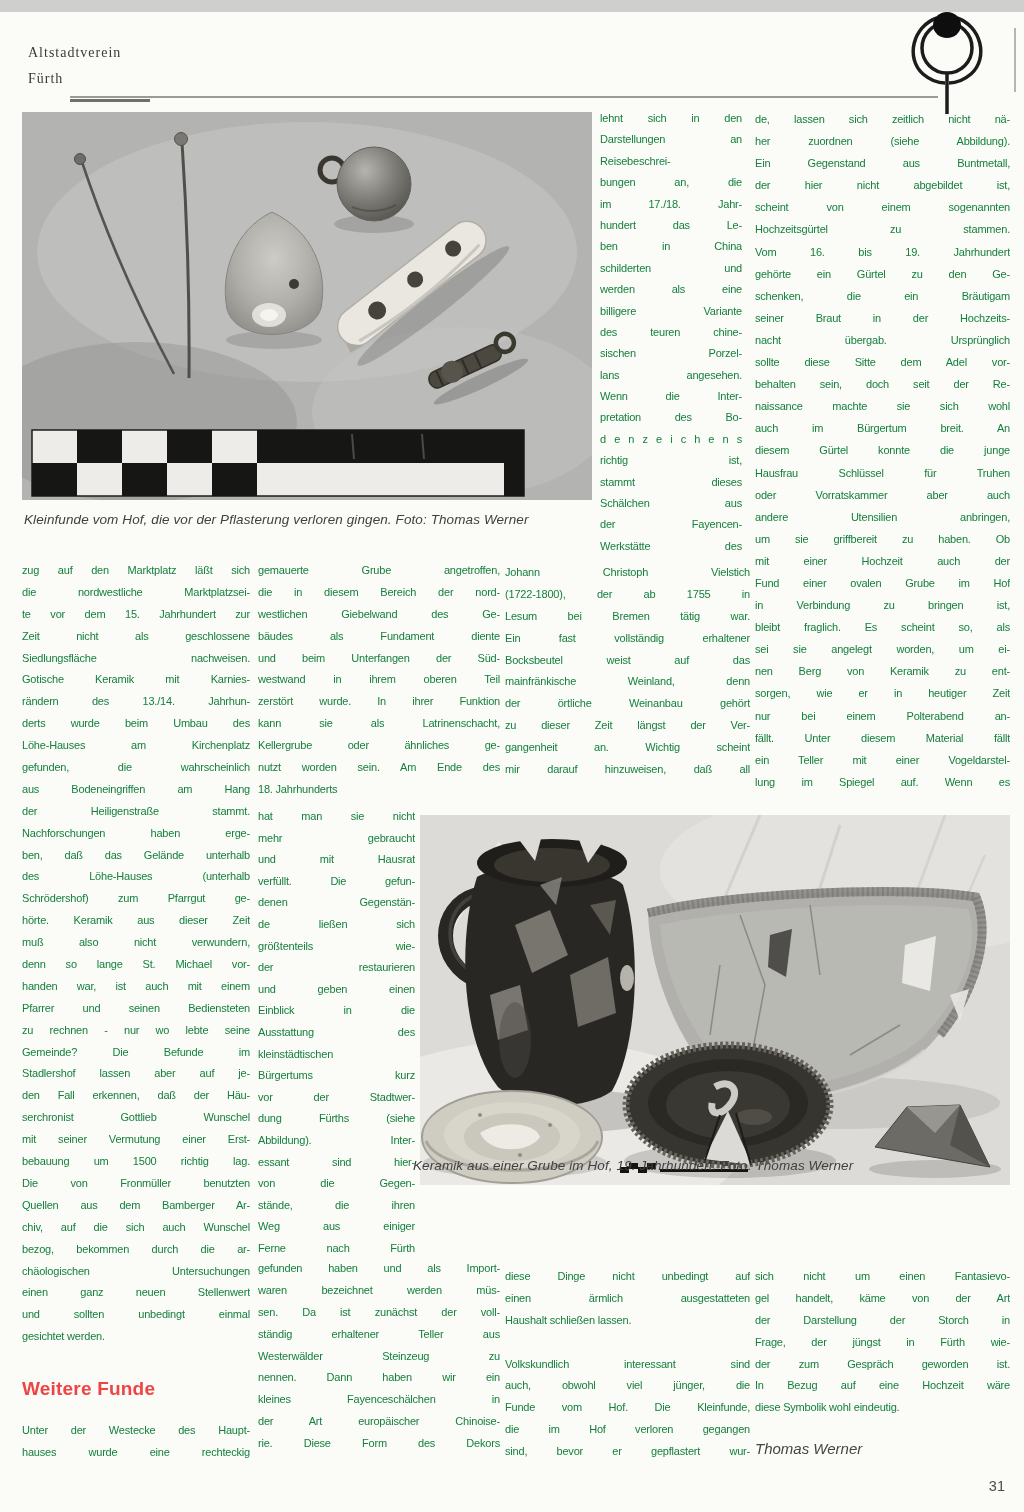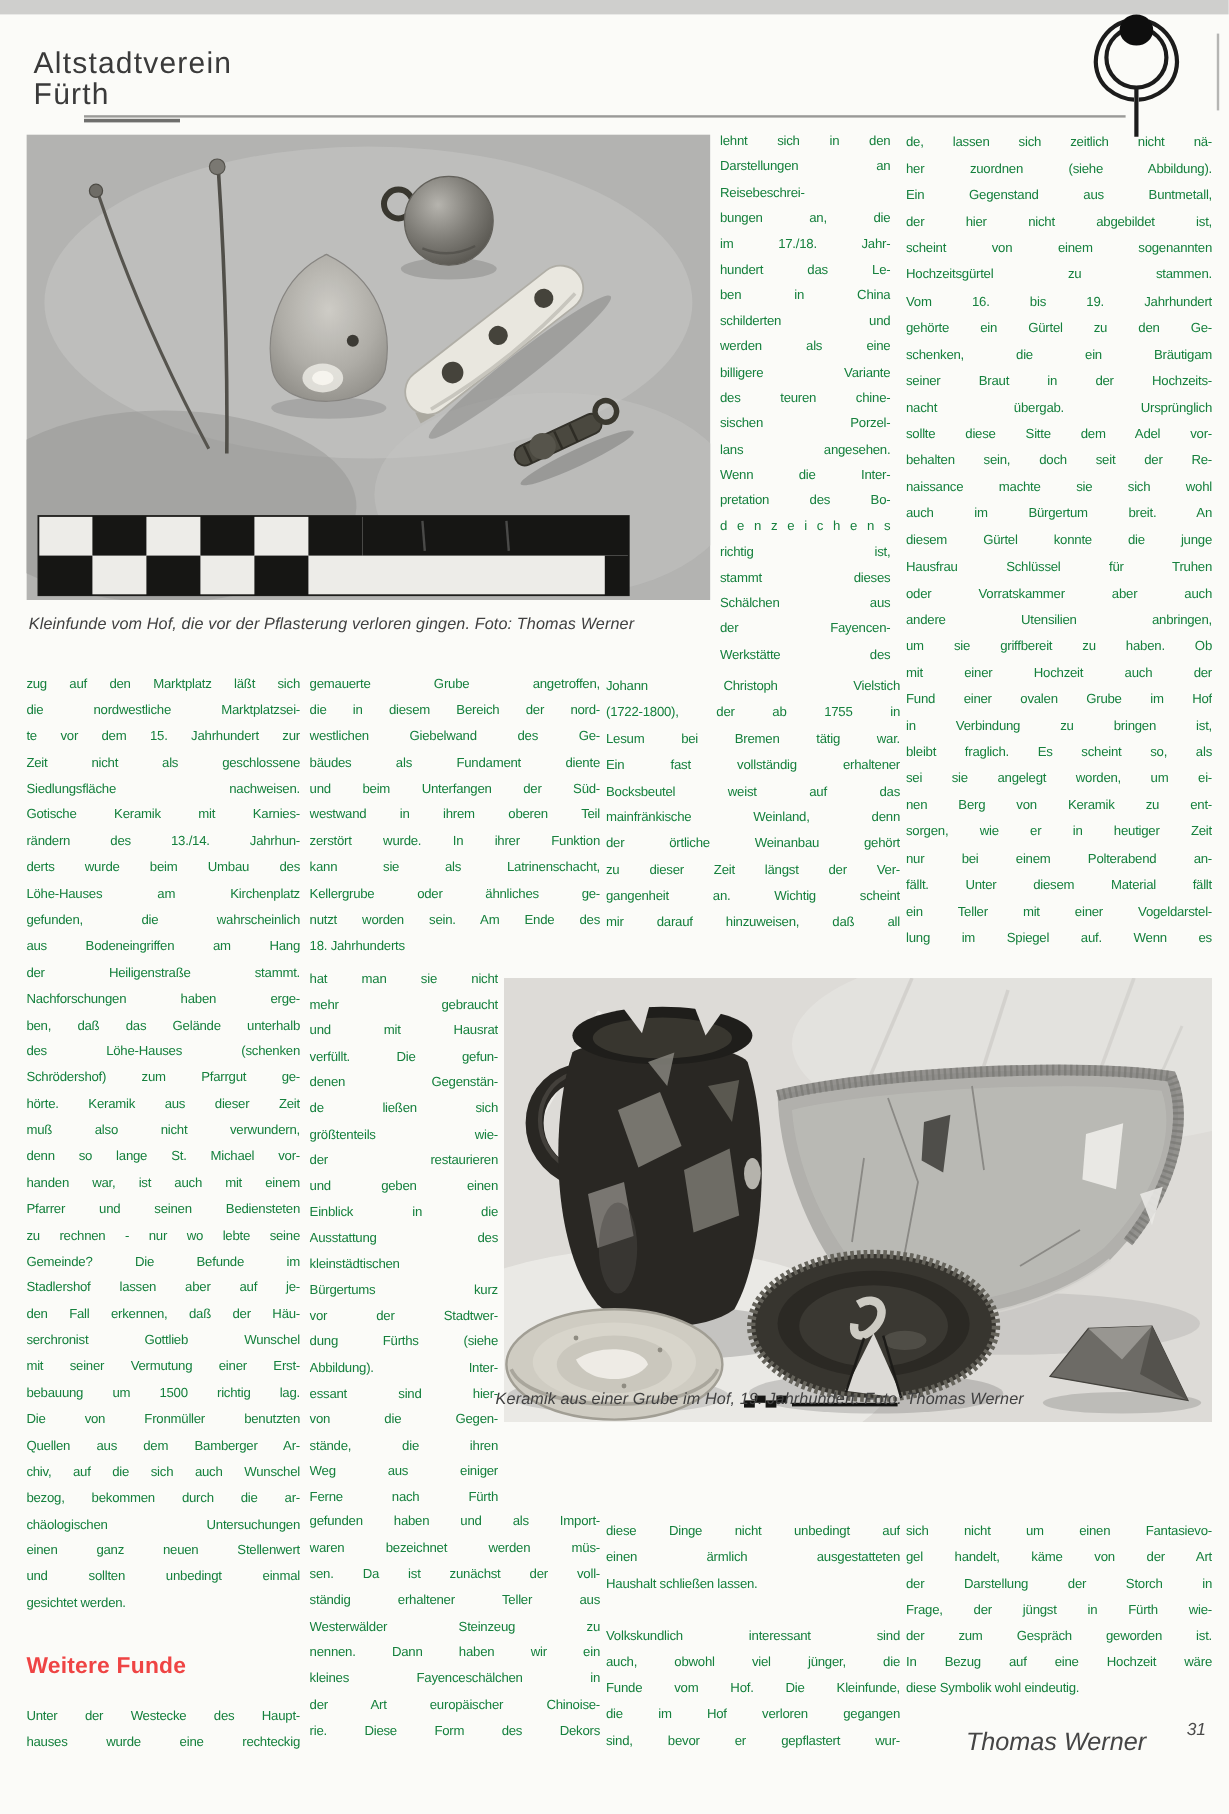--- a/index.html
+++ b/index.html
@@ -4,40 +4,40 @@
 <style>
   html,body{margin:0;padding:0;}
   body{
     width:1024px;height:1512px;position:relative;
     background:#fbfbf8;
     font-family:"Liberation Sans","DejaVu Sans",sans-serif;
     overflow:hidden;
   }
   .scanband{position:absolute;left:0;top:0;width:1024px;height:12px;background:#cfcfcd;}
   
-  .hdr{position:absolute;left:28px;top:40px;font-family:Liberation Sans, sans-serif;
-       font-size:25px;line-height:26px;color:#3a3a3a;letter-spacing:1px;}
+  .hdr{position:absolute;left:28px;top:40px;font-family:Liberation Serif, serif;
+       font-size:14px;line-height:26px;color:#3a3a3a;letter-spacing:1px;}
   .hrule{position:absolute;left:70px;top:96px;width:868px;height:2px;background:#9a9a98;}
   .hrule2{position:absolute;left:70px;top:99px;width:80px;height:3px;background:#6f6f6d;}
   .vtick{position:absolute;left:1014px;top:28px;width:2px;height:64px;background:#b5b5b3;}
   .logo{position:absolute;left:903px;top:6px;width:88px;height:110px;}
   
   .photo{position:absolute;}
   
   .cap{position:absolute;font-size:13.5px;font-style:italic;color:#404040;letter-spacing:.1px;}
   
   .col{position:absolute;color:#15803d;font-size:11px;letter-spacing:-0.2px;overflow:hidden;}
   .col div{white-space:nowrap;height:var(--lh);}
   .col div.j{text-align:justify;text-align-last:justify;-moz-text-align-last:justify;}
   .lh219{--lh:21.9px;line-height:21.9px;}
   .lh214{--lh:21.4px;line-height:21.4px;}
   .lh216{--lh:21.6px;line-height:21.6px;}
   .lh221{--lh:22.1px;line-height:22.1px;}
   .heading{position:absolute;font-size:19px;font-weight:bold;color:#ef4444;letter-spacing:.2px;}
-  .sig{position:absolute;font-size:21px;font-style:italic;color:#454545;text-align:center;}
+  .sig{position:absolute;font-size:15px;font-style:italic;color:#454545;text-align:left;}
   .pagenum{position:absolute;font-size:14.5px;color:#4a4a4a;text-align:right;}
 </style>
 </head>
 <body>
 
 <div class="scanband"></div>
 
 <div class="hdr">
   <div>Altstadtverein</div>
   <div>Fürth</div>
@@ -231,21 +231,21 @@
     <div class="j">Siedlungsfläche nachweisen.</div>
     <div class="j">Gotische Keramik mit Karnies-</div>
     <div class="j">rändern des 13./14. Jahrhun-</div>
     <div class="j">derts wurde beim Umbau des</div>
     <div class="j">Löhe-Hauses am Kirchenplatz</div>
     <div class="j">gefunden, die wahrscheinlich</div>
     <div class="j">aus Bodeneingriffen am Hang</div>
     <div class="j">der Heiligenstraße stammt.</div>
     <div class="j">Nachforschungen haben erge-</div>
     <div class="j">ben, daß das Gelände unterhalb</div>
-    <div class="j">des Löhe-Hauses (schenken</div>
+    <div class="j">des Löhe-Hauses (unterhalb</div>
     <div class="j">Schrödershof) zum Pfarrgut ge-</div>
     <div class="j">hörte. Keramik aus dieser Zeit</div>
     <div class="j">muß also nicht verwundern,</div>
     <div class="j">denn so lange St. Michael vor-</div>
     <div class="j">handen war, ist auch mit einem</div>
     <div class="j">Pfarrer und seinen Bediensteten</div>
     <div class="j">zu rechnen - nur wo lebte seine</div>
     <div class="j">Gemeinde? Die Befunde im</div>
     <div class="j">Stadlershof lassen aber auf je-</div>
     <div class="j">den Fall erkennen, daß der Häu-</div>
@@ -399,13 +399,13 @@
     <div class="j">sich nicht um einen Fantasievo-</div>
     <div class="j">gel handelt, käme von der Art</div>
     <div class="j">der Darstellung der Storch in</div>
     <div class="j">Frage, der jüngst in Fürth wie-</div>
     <div class="j">der zum Gespräch geworden ist.</div>
     <div class="j">In Bezug auf eine Hochzeit wäre</div>
     <div>diese Symbolik wohl eindeutig.</div>
   </div>
 
 <div class="sig" style="left:755px;top:1440px;width:250px;">Thomas Werner</div>
-<div class="pagenum" style="left:755px;top:1434px;width:250px;font-style:italic;">31</div>
+<div class="pagenum" style="left:755px;top:1478px;width:250px;">31</div>
 
 </body></html>

